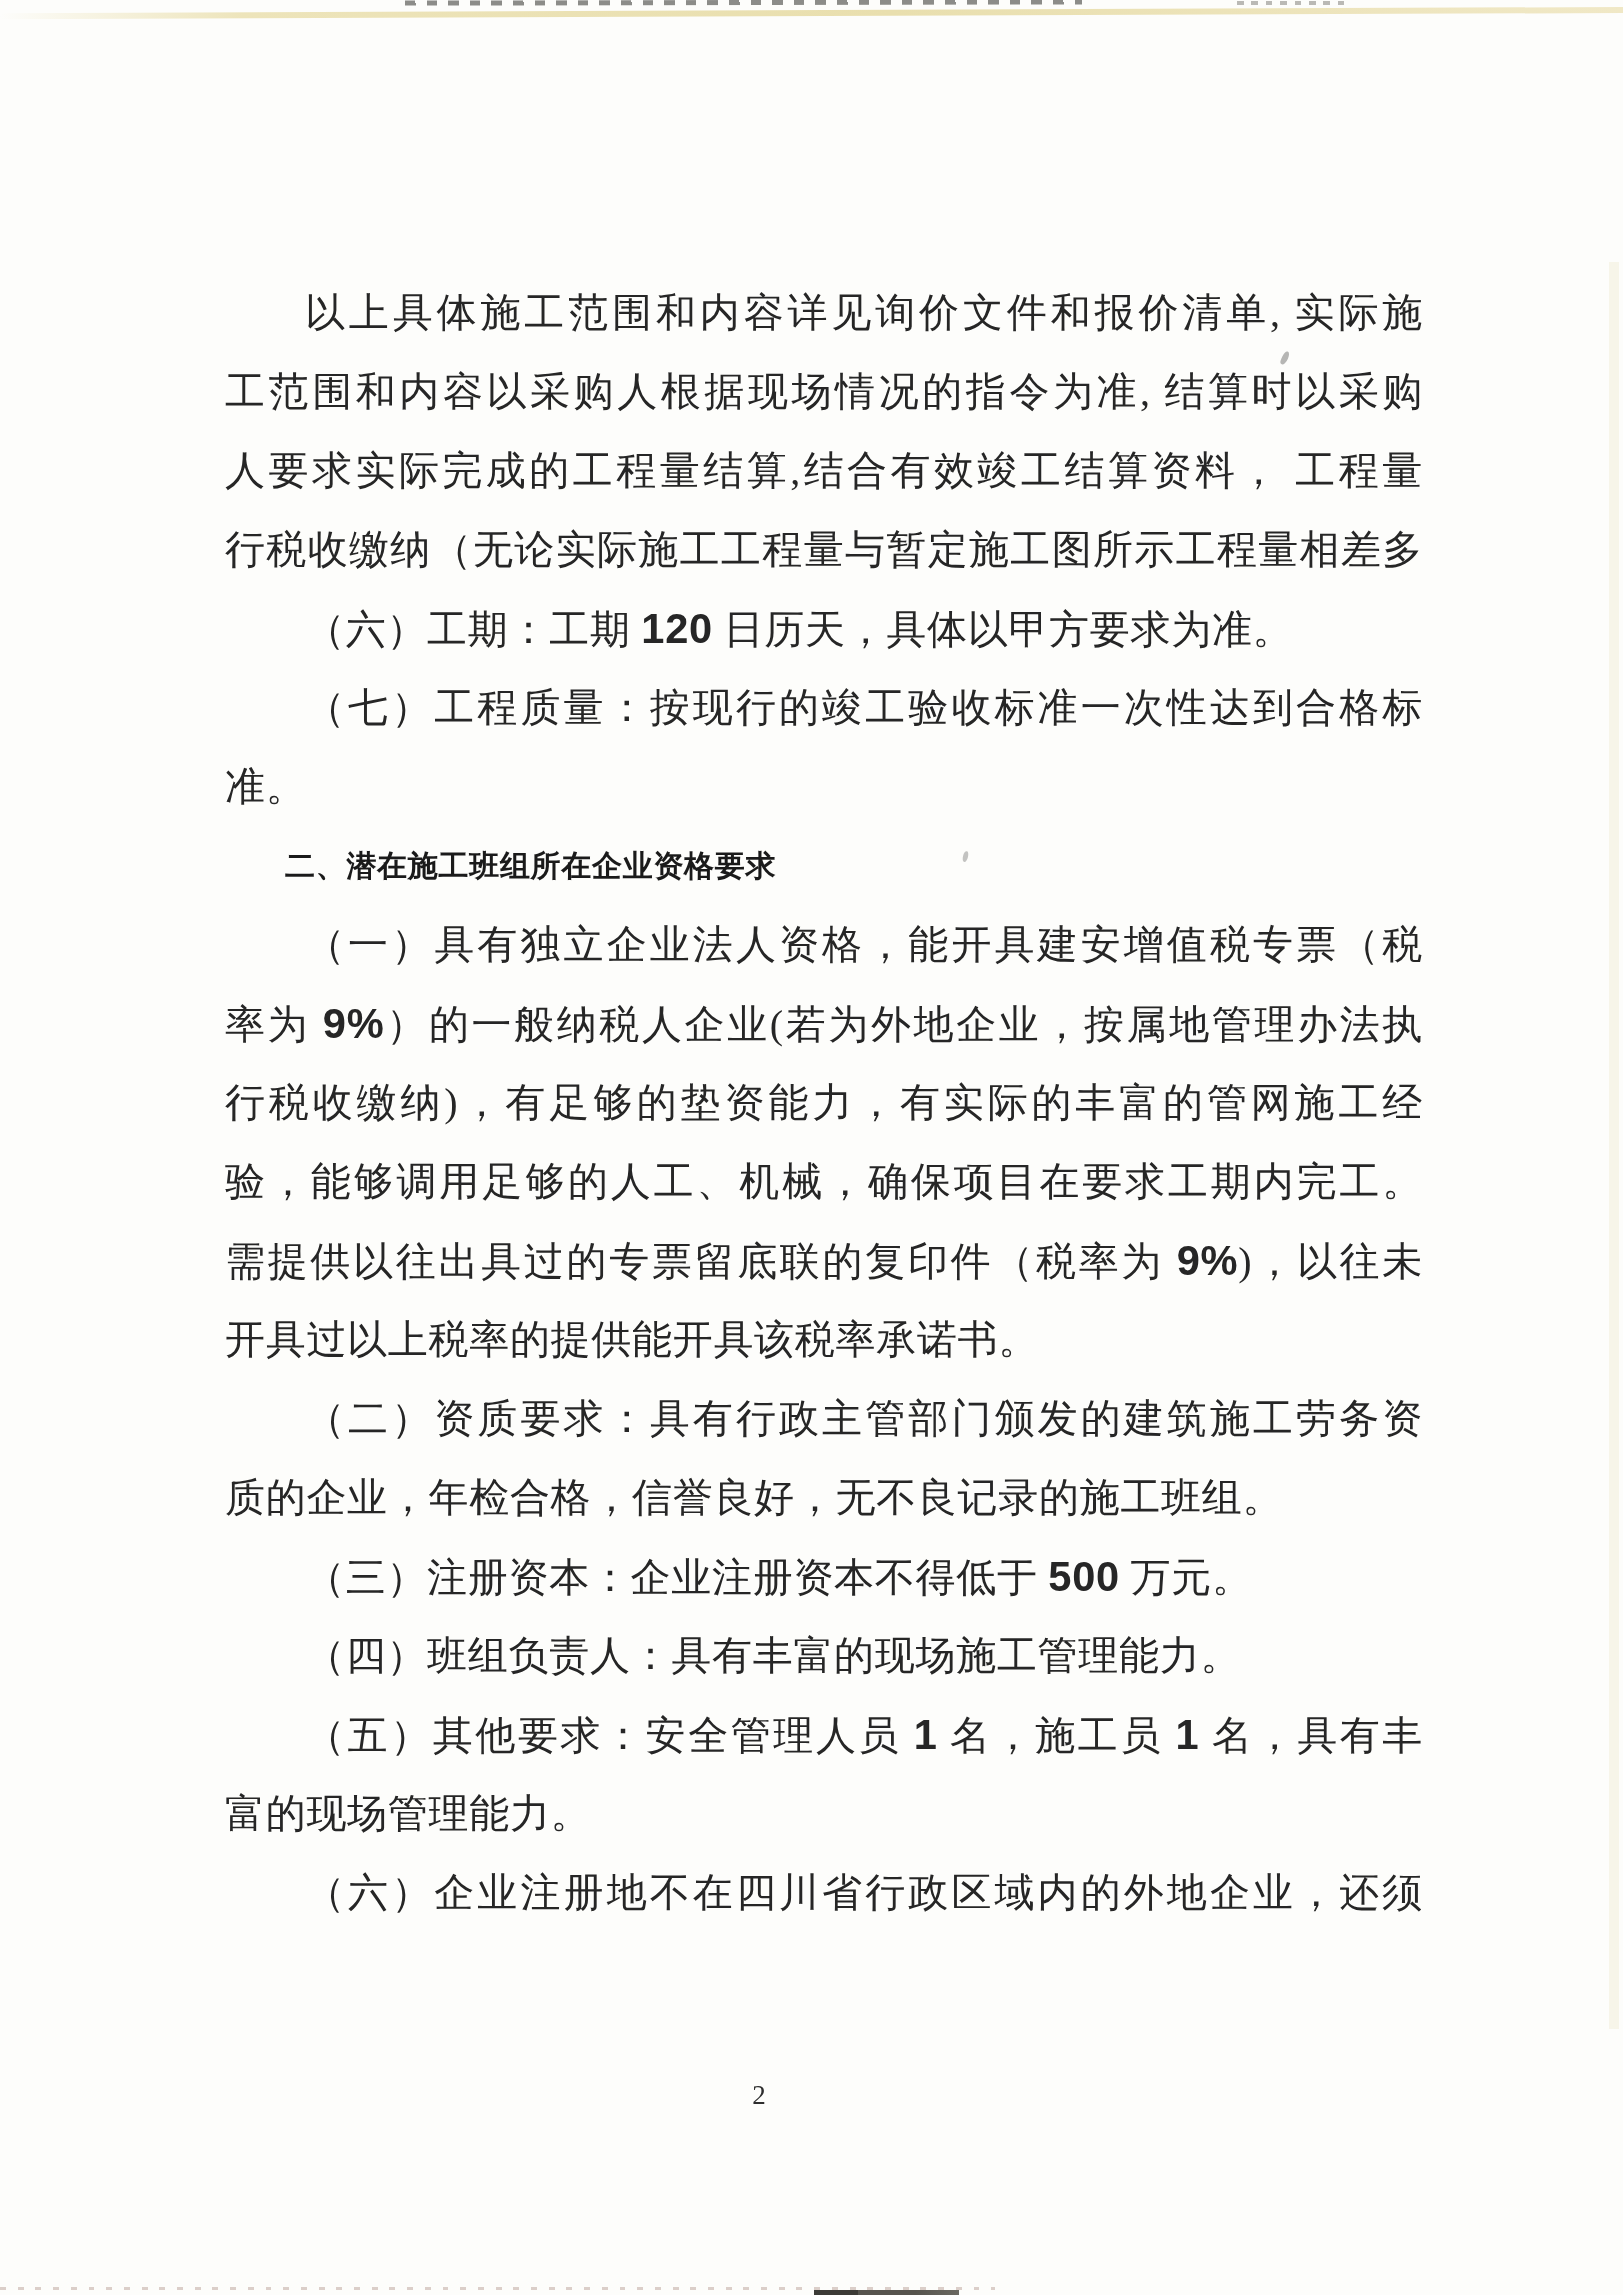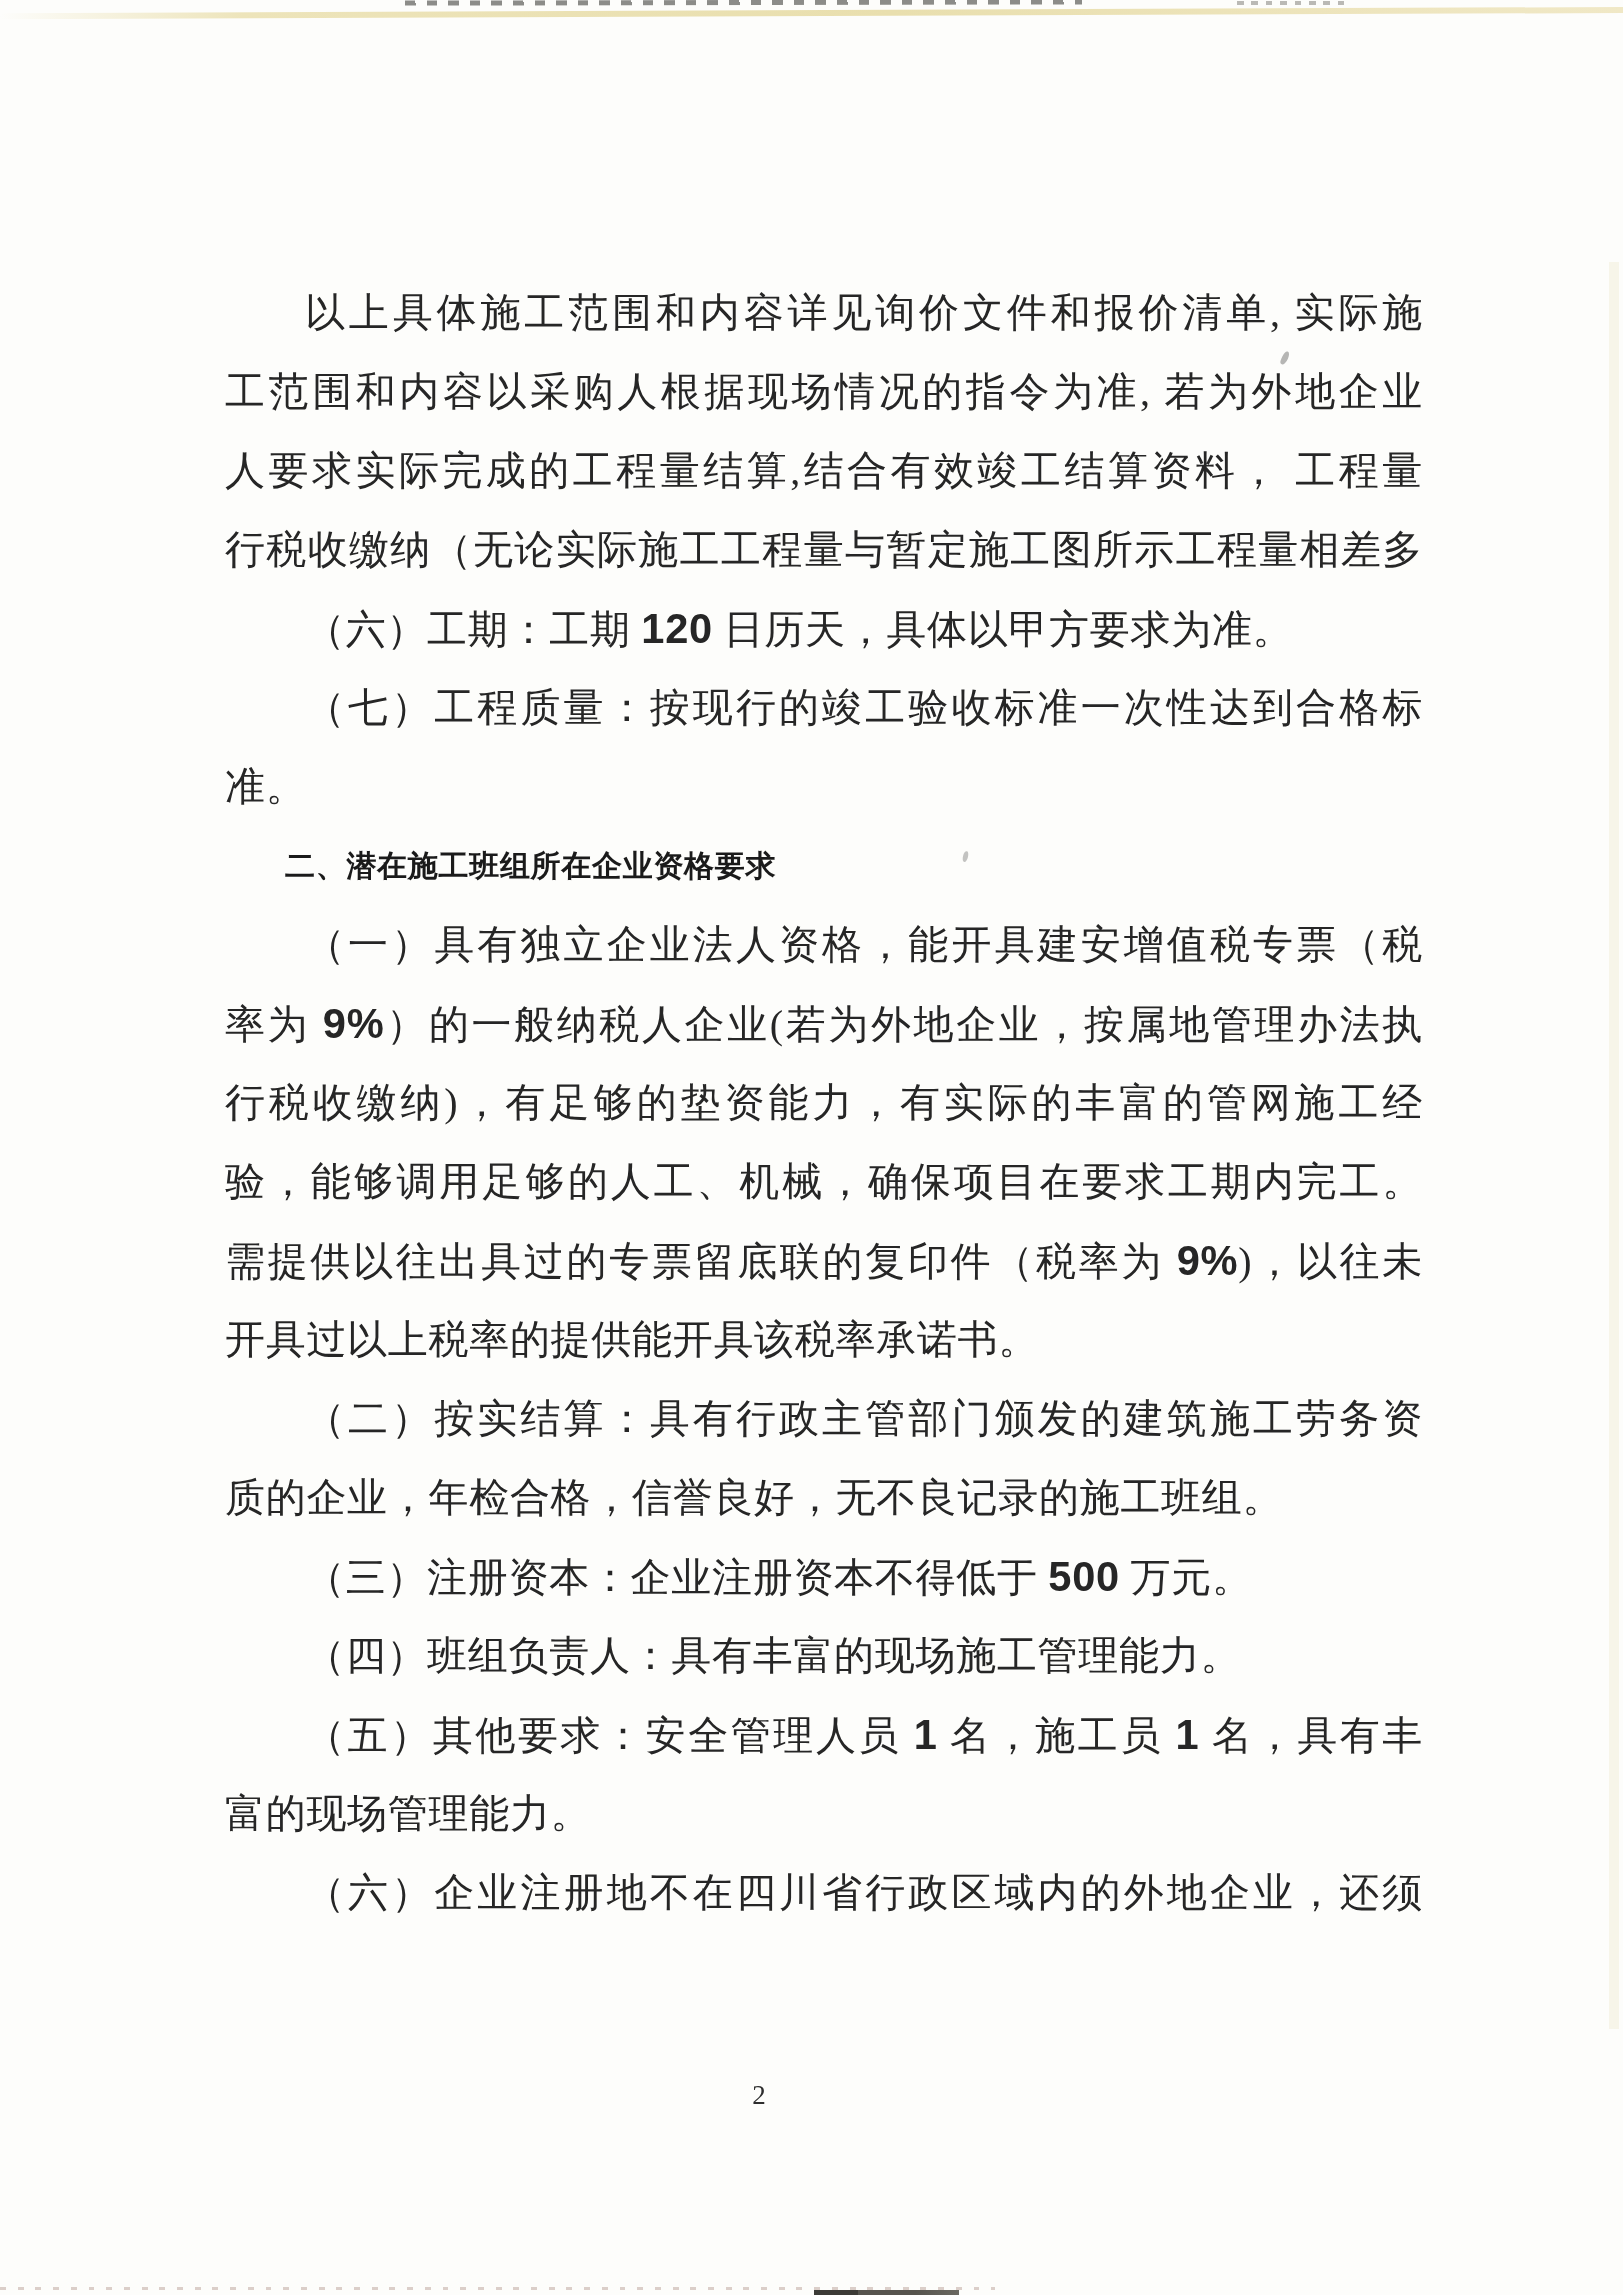--- a/index.html
+++ b/index.html
@@ -103,34 +103,34 @@
   <div class="edge-top-noise2"></div>
   <div class="edge-top-cream"></div>
   <div class="edge-right-tint"></div>
   <div class="edge-bottom-speckle"></div>
   <div class="edge-bottom-bar"></div>
   <div class="speck-comma-1"></div>
   <div class="speck-comma-2"></div>
 
   <div class="text-block" id="doc-lines">
       <div class="doc-line indent justify">以上具体施工范围和内容详见询价文件和报价清单, 实际施</div>
-      <div class="doc-line justify">工范围和内容以采购人根据现场情况的指令为准, 若为外地企业</div>
+      <div class="doc-line justify">工范围和内容以采购人根据现场情况的指令为准, 结算时以采购</div>
       <div class="doc-line justify">人要求实际完成的工程量结算,结合有效竣工结算资料， 工程量</div>
       <div class="doc-line justify">行税收缴纳（无论实际施工工程量与暂定施工图所示工程量相差多</div>
       <div class="doc-line indent">（六）工期：工期 <span class="num">120</span> 日历天，具体以甲方要求为准。</div>
       <div class="doc-line indent justify">（七）工程质量：按现行的竣工验收标准一次性达到合格标</div>
       <div class="doc-line">准。</div>
       <div class="doc-line indent heading">二、潜在施工班组所在企业资格要求</div>
       <div class="doc-line indent justify">（一）具有独立企业法人资格，能开具建安增值税专票（税</div>
       <div class="doc-line justify">率为 <span class="num">9%</span>）的一般纳税人企业(若为外地企业，按属地管理办法执</div>
       <div class="doc-line justify">行税收缴纳)，有足够的垫资能力，有实际的丰富的管网施工经</div>
       <div class="doc-line justify">验，能够调用足够的人工、机械，确保项目在要求工期内完工。</div>
       <div class="doc-line justify">需提供以往出具过的专票留底联的复印件（税率为 <span class="num">9%</span>)，以往未</div>
       <div class="doc-line">开具过以上税率的提供能开具该税率承诺书。</div>
-      <div class="doc-line indent justify">（二）按实结算：具有行政主管部门颁发的建筑施工劳务资</div>
+      <div class="doc-line indent justify">（二）资质要求：具有行政主管部门颁发的建筑施工劳务资</div>
       <div class="doc-line">质的企业，年检合格，信誉良好，无不良记录的施工班组。</div>
       <div class="doc-line indent">（三）注册资本：企业注册资本不得低于 <span class="num">500</span> 万元。</div>
       <div class="doc-line indent">（四）班组负责人：具有丰富的现场施工管理能力。</div>
       <div class="doc-line indent justify">（五）其他要求：安全管理人员 <span class="num">1</span> 名，施工员 <span class="num">1</span> 名，具有丰</div>
       <div class="doc-line">富的现场管理能力。</div>
       <div class="doc-line indent justify">（六）企业注册地不在四川省行政区域内的外地企业，还须</div>
     </div>
 
   <div class="page-number">2</div>
 </div>

